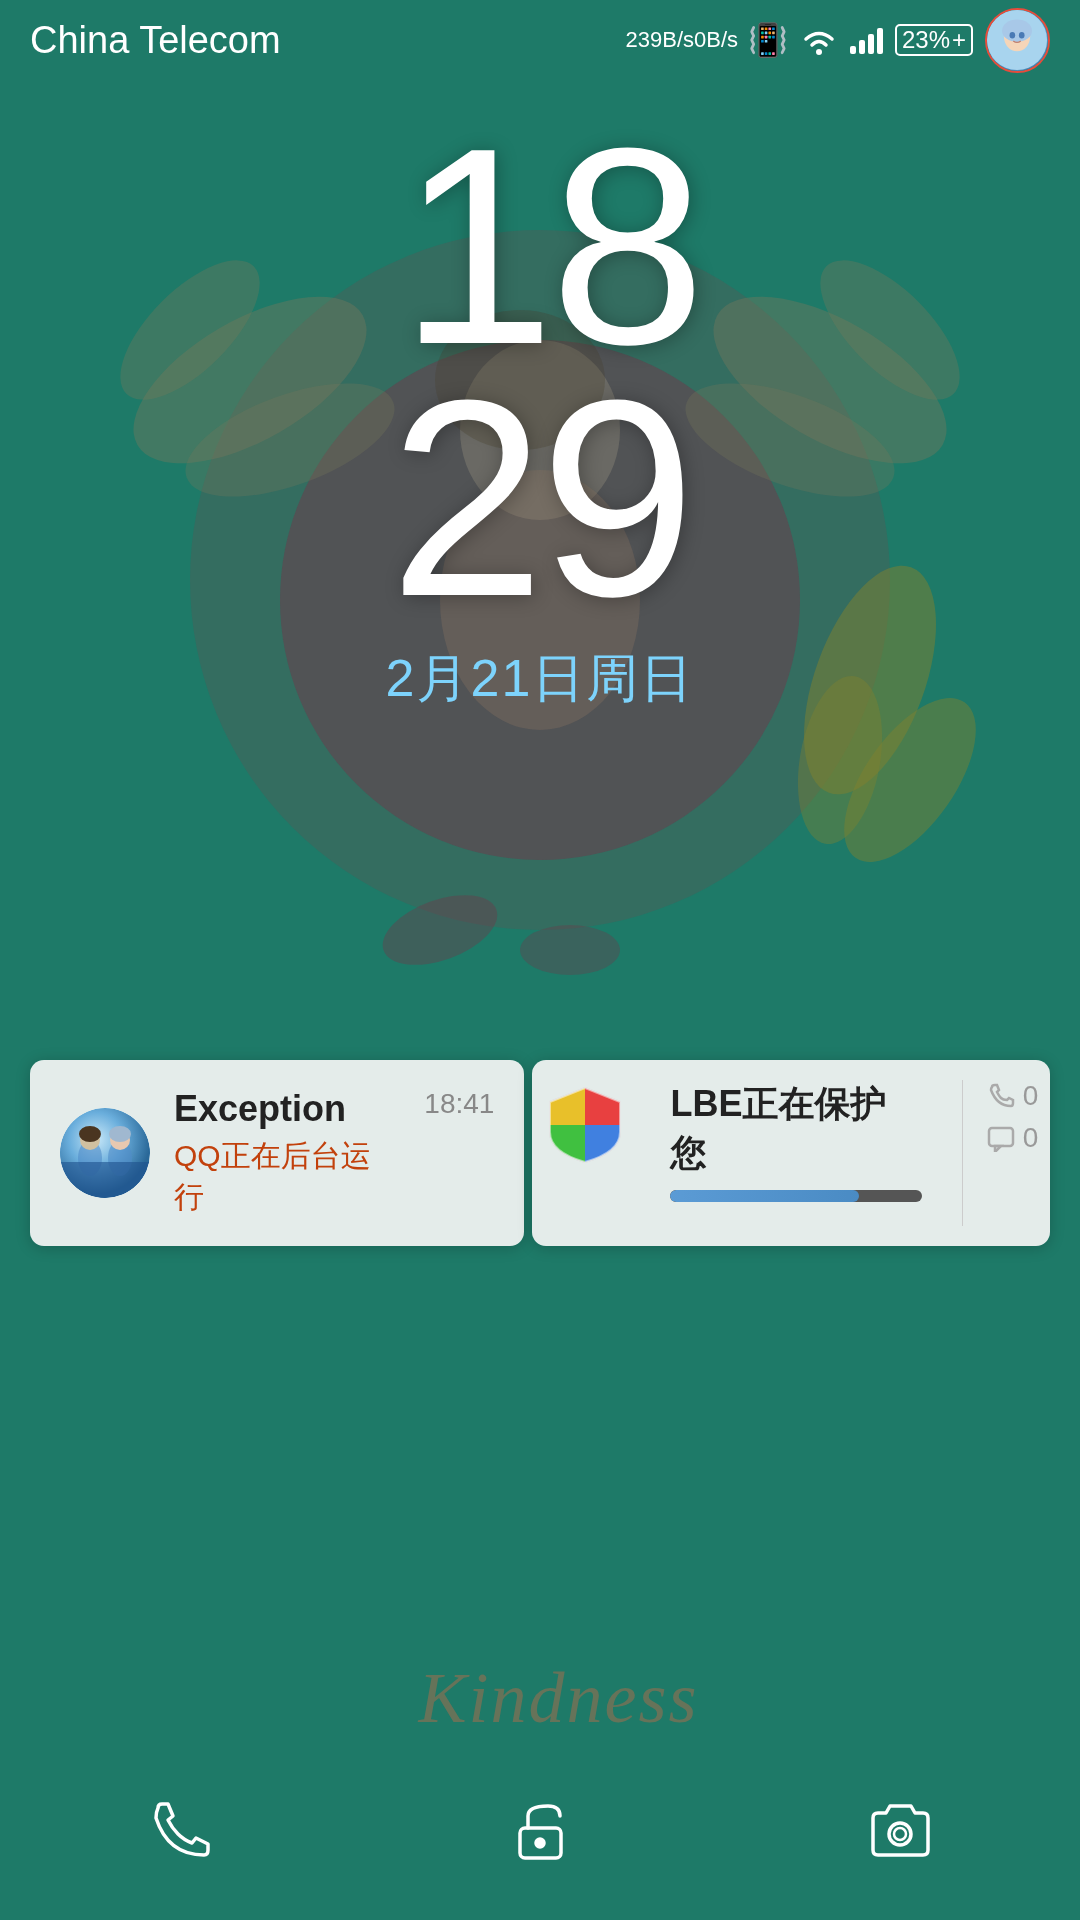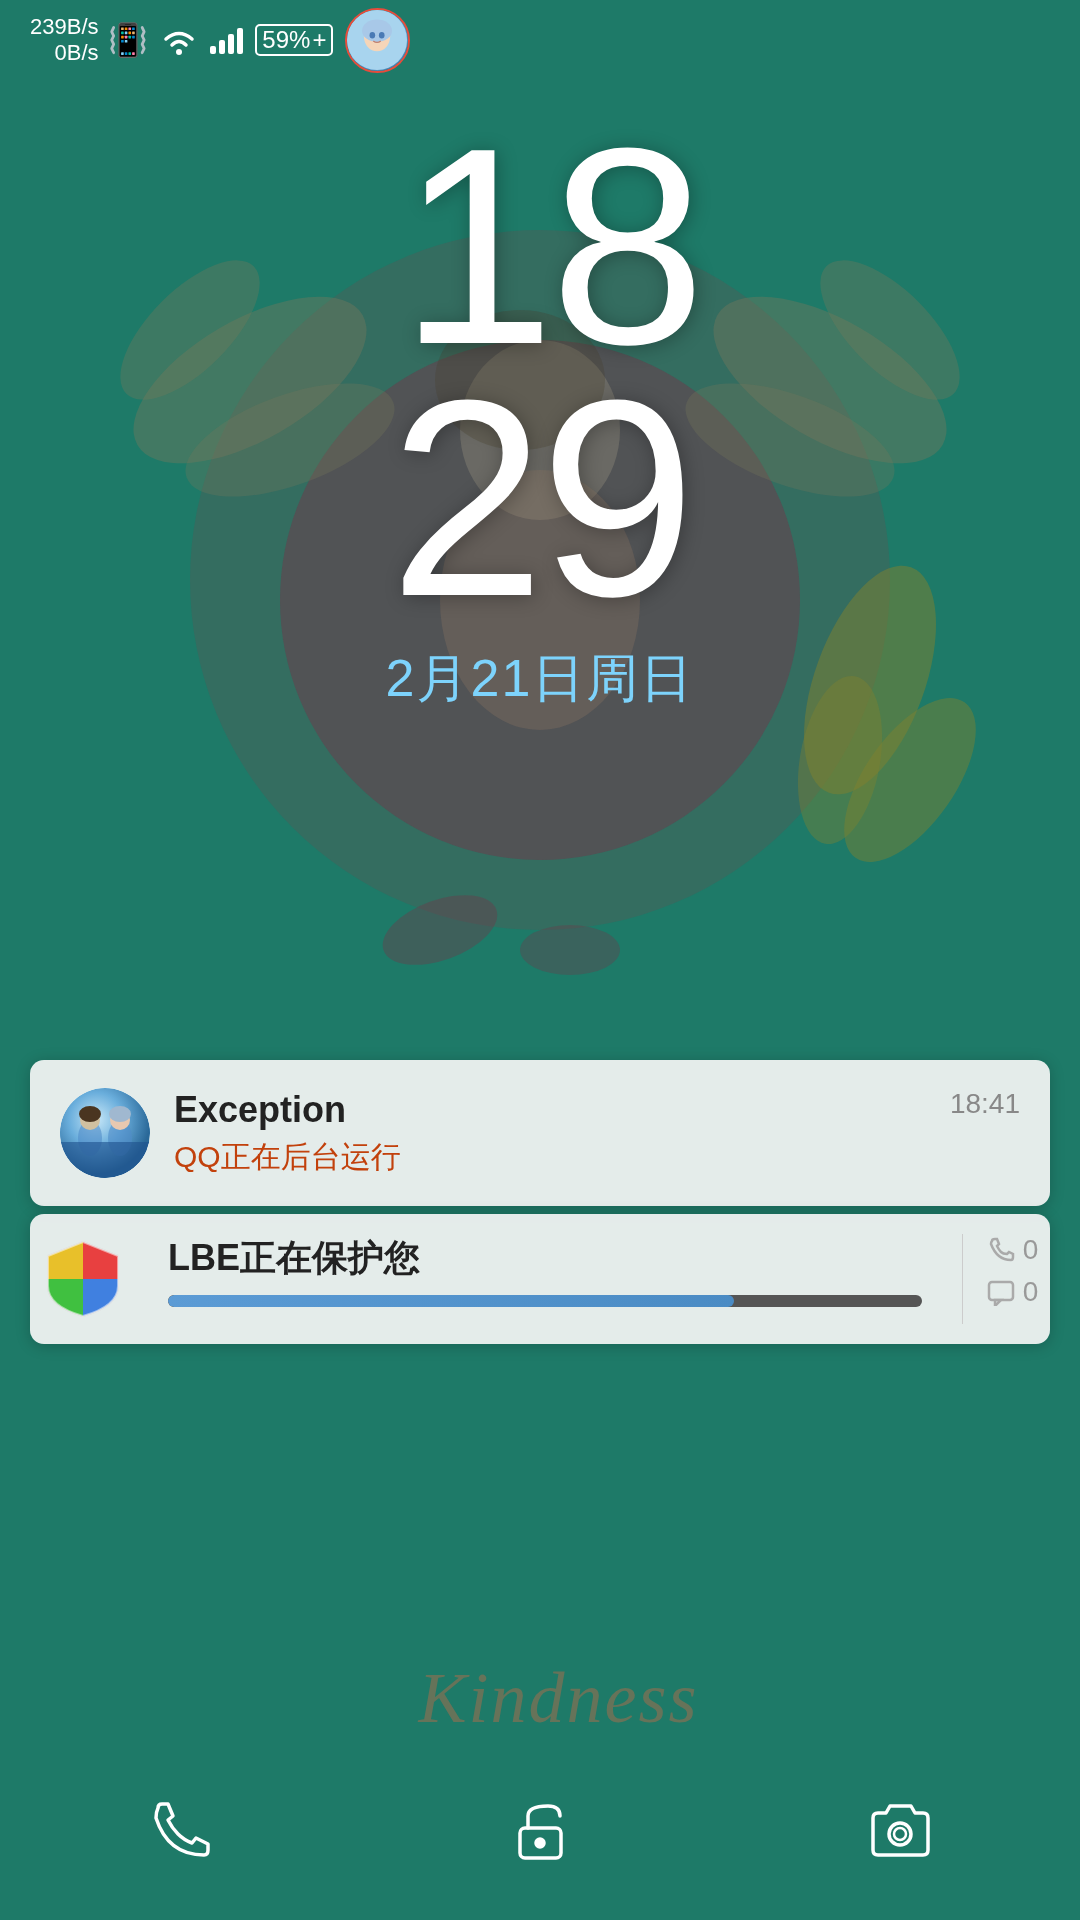--- a/index.html
+++ b/index.html
@@ -41,22 +41,22 @@
     }
 
     .status-right {
       display: flex;
       align-items: center;
       gap: 10px;
     }
 
     .network-speed {
       display: flex;
-      flex-direction: column;
-      align-items: flex-end;
+      flex-direction: row;
+      align-items: flex-start;
       font-size: 22px;
       line-height: 1.2;
       color: white;
     }
 
     .status-icons {
       display: flex;
       align-items: center;
       gap: 12px;
     }
@@ -150,21 +150,20 @@
     }
 
     
     .notifications {
       position: absolute;
       top: 1060px;
       left: 30px;
       right: 30px;
       z-index: 10;
       display: flex;
-      flex-direction: column;
       gap: 8px;
     }
 
     .notification-card {
       background: rgba(245, 245, 245, 0.92);
       border-radius: 14px;
       padding: 28px 30px;
       display: flex;
       align-items: center;
       gap: 24px;
@@ -349,20 +348,21 @@
 
   <ellipse cx="450" cy="520" rx="100" ry="130" fill="rgba(160,120,100,0.3)"></ellipse>
 
   <ellipse cx="430" cy="300" rx="85" ry="70" fill="rgba(80,60,40,0.3)"></ellipse>
 
   <ellipse cx="350" cy="850" rx="60" ry="30" fill="rgba(120,50,70,0.4)" transform="rotate(-20 350 850)"></ellipse>
   <ellipse cx="480" cy="870" rx="50" ry="25" fill="rgba(120,50,70,0.35)"></ellipse>
 </svg>
 
 <div class="status-bar">
+  <span class="carrier">China Telecom</span>
   <div class="status-right">
     <div class="network-speed">
       <span>239B/s</span>
       <span>0B/s</span>
     </div>
     <div class="status-icons">
 
       <span style="font-size:32px; color:white;">📳</span>
 
       <svg width="38" height="32" viewBox="0 0 38 32" fill="white">
@@ -373,21 +373,21 @@
       </svg>
 
       <div class="signal-bars">
         <div class="signal-bar" style="height:8px;"></div>
         <div class="signal-bar" style="height:14px;"></div>
         <div class="signal-bar" style="height:20px;"></div>
         <div class="signal-bar" style="height:26px;"></div>
       </div>
 
       <div class="battery-container">
-        <span>59%</span>
+        <span>23%</span>
         <span class="battery-plus">+</span>
       </div>
 
       <div class="avatar">
         <div class="avatar-inner">
 
           <svg width="65" height="65" viewBox="0 0 65 65">
             <circle cx="32" cy="32" r="32" fill="#a8d4ee"></circle>
             <ellipse cx="32" cy="28" rx="14" ry="16" fill="#f5d5b8"></ellipse>
             <ellipse cx="32" cy="22" rx="16" ry="12" fill="#a8c8e8"></ellipse>

